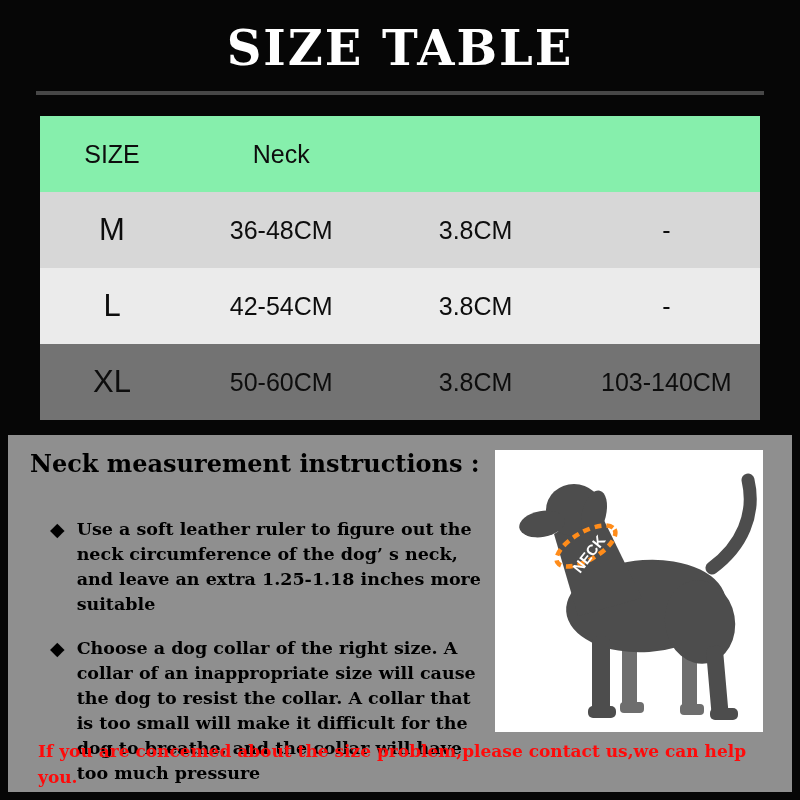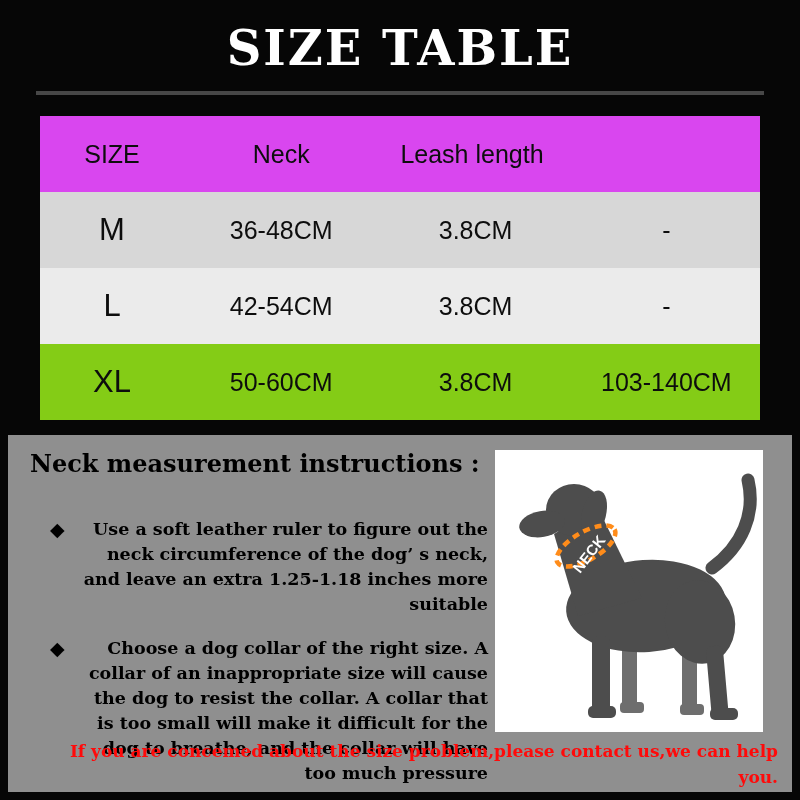--- a/index.html
+++ b/index.html
@@ -20,34 +20,33 @@
   .title-divider {
     position:absolute; top:91px; left:36px;
     width:728px; height:4px; background:#474747;
   }
   
   .size-table {
     position:absolute; top:116px; left:40px; width:720px;
     color:#0d0d0d;
   }
   .t-row { display:flex; align-items:center; height:76px; }
-  .t-row.header  { background:#d946ef; font-size:25px; }
+  .t-row.header  { background:#86efac; font-size:25px; }
   .t-row.row-0   { background:#d7d7d7; }
   .t-row.row-1   { background:#ebebeb; }
-  .t-row.row-2   { background:#84cc16; }
+  .t-row.row-2   { background:#737373; }
   .cell { text-align:center; }
   .c1 { width:20%; } .c2 { width:27%; } .c3 { width:27%; } .c4 { width:26%; }
   .size-letter { font-size:31px; }
   .value { font-size:25px; }
   
   .panel {
     position:absolute; top:435px; left:8px;
     width:784px; height:357px;
     background:#8f8f8f;
-    text-align:right;
   }
   .panel-heading {
     position:absolute; top:14px; left:22px;
     font-family:"DejaVu Serif", serif; font-weight:bold;
     font-size:24px; color:#000;
   }
   .bullets {
     position:absolute; top:82px; left:42px; width:438px;
     display:flex; flex-direction:column; gap:20px;
   }
@@ -72,21 +71,20 @@
 </head>
 <body>
 
 <div class="page-title">SIZE TABLE</div>
 <div class="title-divider"></div>
 
 <div class="size-table">
   <div class="t-row header">
     <div class="cell c1">SIZE</div>
     <div class="cell c2">Neck</div>
-    <div class="cell c4">Leash length</div>
   </div>
   <div class="t-row row-0">
     <div class="cell c1 size-letter">M</div>
     <div class="cell c2 value">36-48CM</div>
     <div class="cell c3 value">3.8CM</div>
     <div class="cell c4 value">-</div>
   </div>
   <div class="t-row row-1">
     <div class="cell c1 size-letter">L</div>
     <div class="cell c2 value">42-54CM</div>

